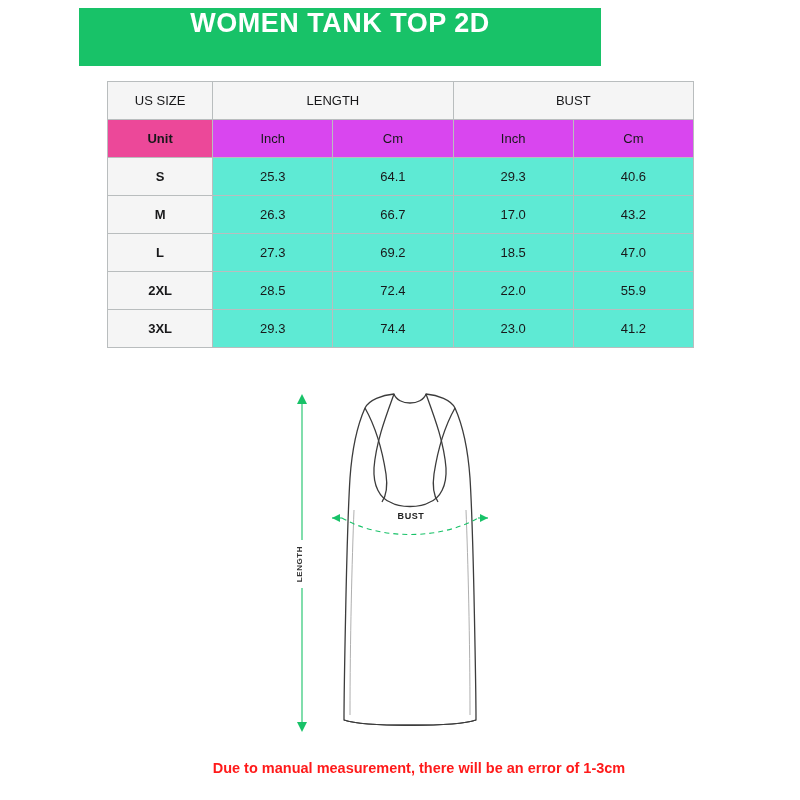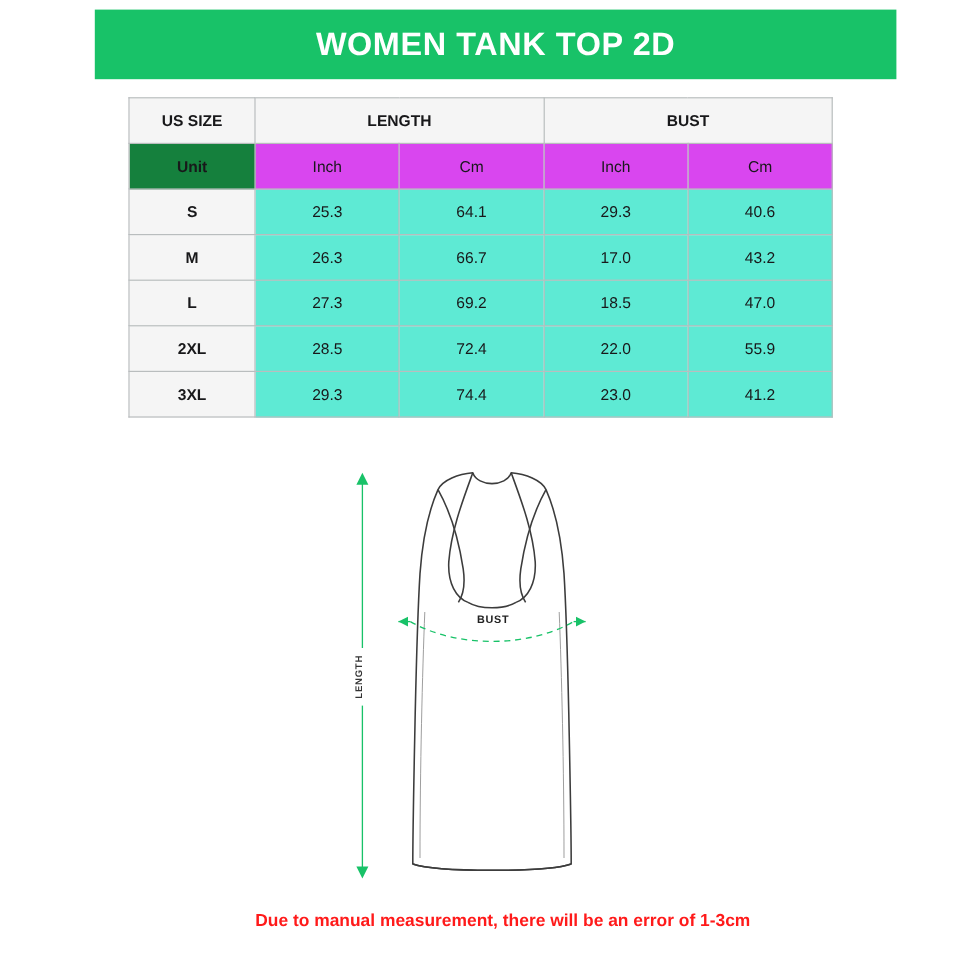--- a/index.html
+++ b/index.html
@@ -17,25 +17,24 @@
     position: relative;
     width: 800px;
     height: 800px;
     box-sizing: border-box;
   }
   
   .banner {
     position: absolute;
     left: 79px;
     top: 8px;
-    width: 668px;
+    width: 522px;
     height: 58px;
     background: #18c268;
     display: flex;
-    align-items: center;
     justify-content: center;
   }
   .banner-title {
     color: #ffffff;
     font-size: 27px;
     font-weight: bold;
     letter-spacing: 0.5px;
     font-family: "Liberation Sans", sans-serif;
   }
   
@@ -55,29 +54,29 @@
     border: 1px solid #b9bdbe;
     height: 37px;
     text-align: center;
     vertical-align: middle;
     color: #18181a;
     font-weight: normal;
     padding: 0;
   }
   table.size-table th {
     background: #f5f5f5;
-    font-weight: bold;
+    font-weight: normal;
     font-size: 13px;
   }
   table.size-table tr.unit-row td {
     background: #d946ef;
     font-weight: normal;
   }
   table.size-table tr td:first-child {
-    background: #15803d;
+    background: #ec4899;
     font-weight: bold;
   }
   table.size-table tr.data-row td {
     background: #f5f5f5;
   }
   table.size-table tr.data-row td:not(:first-child) {
     background: #5eead4;
     font-weight: normal;
   }
   .col-size { width: 105px; }

